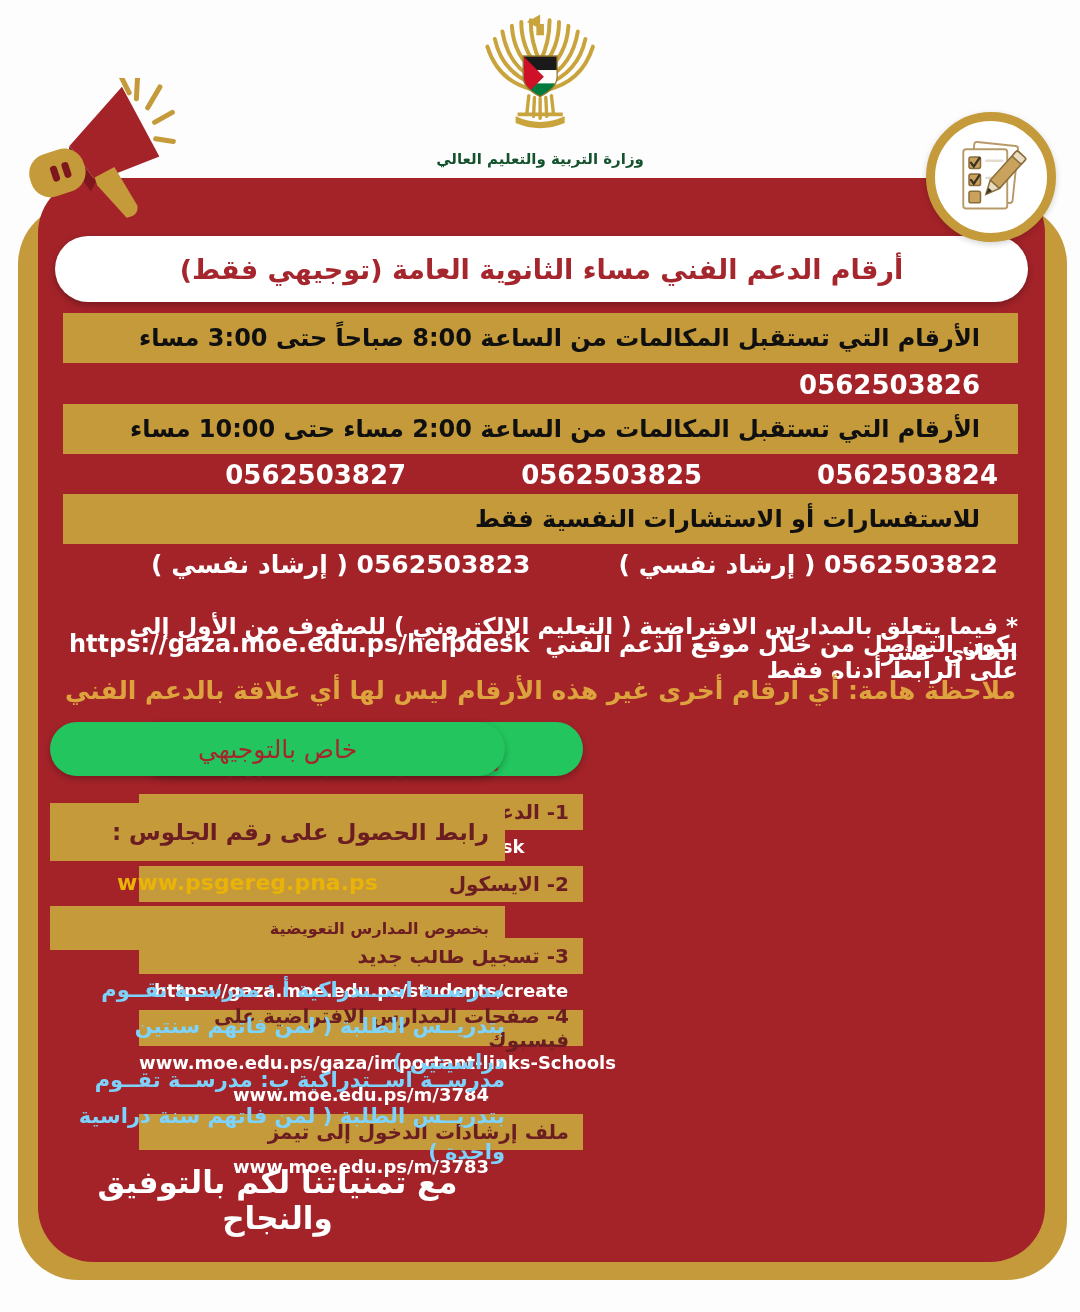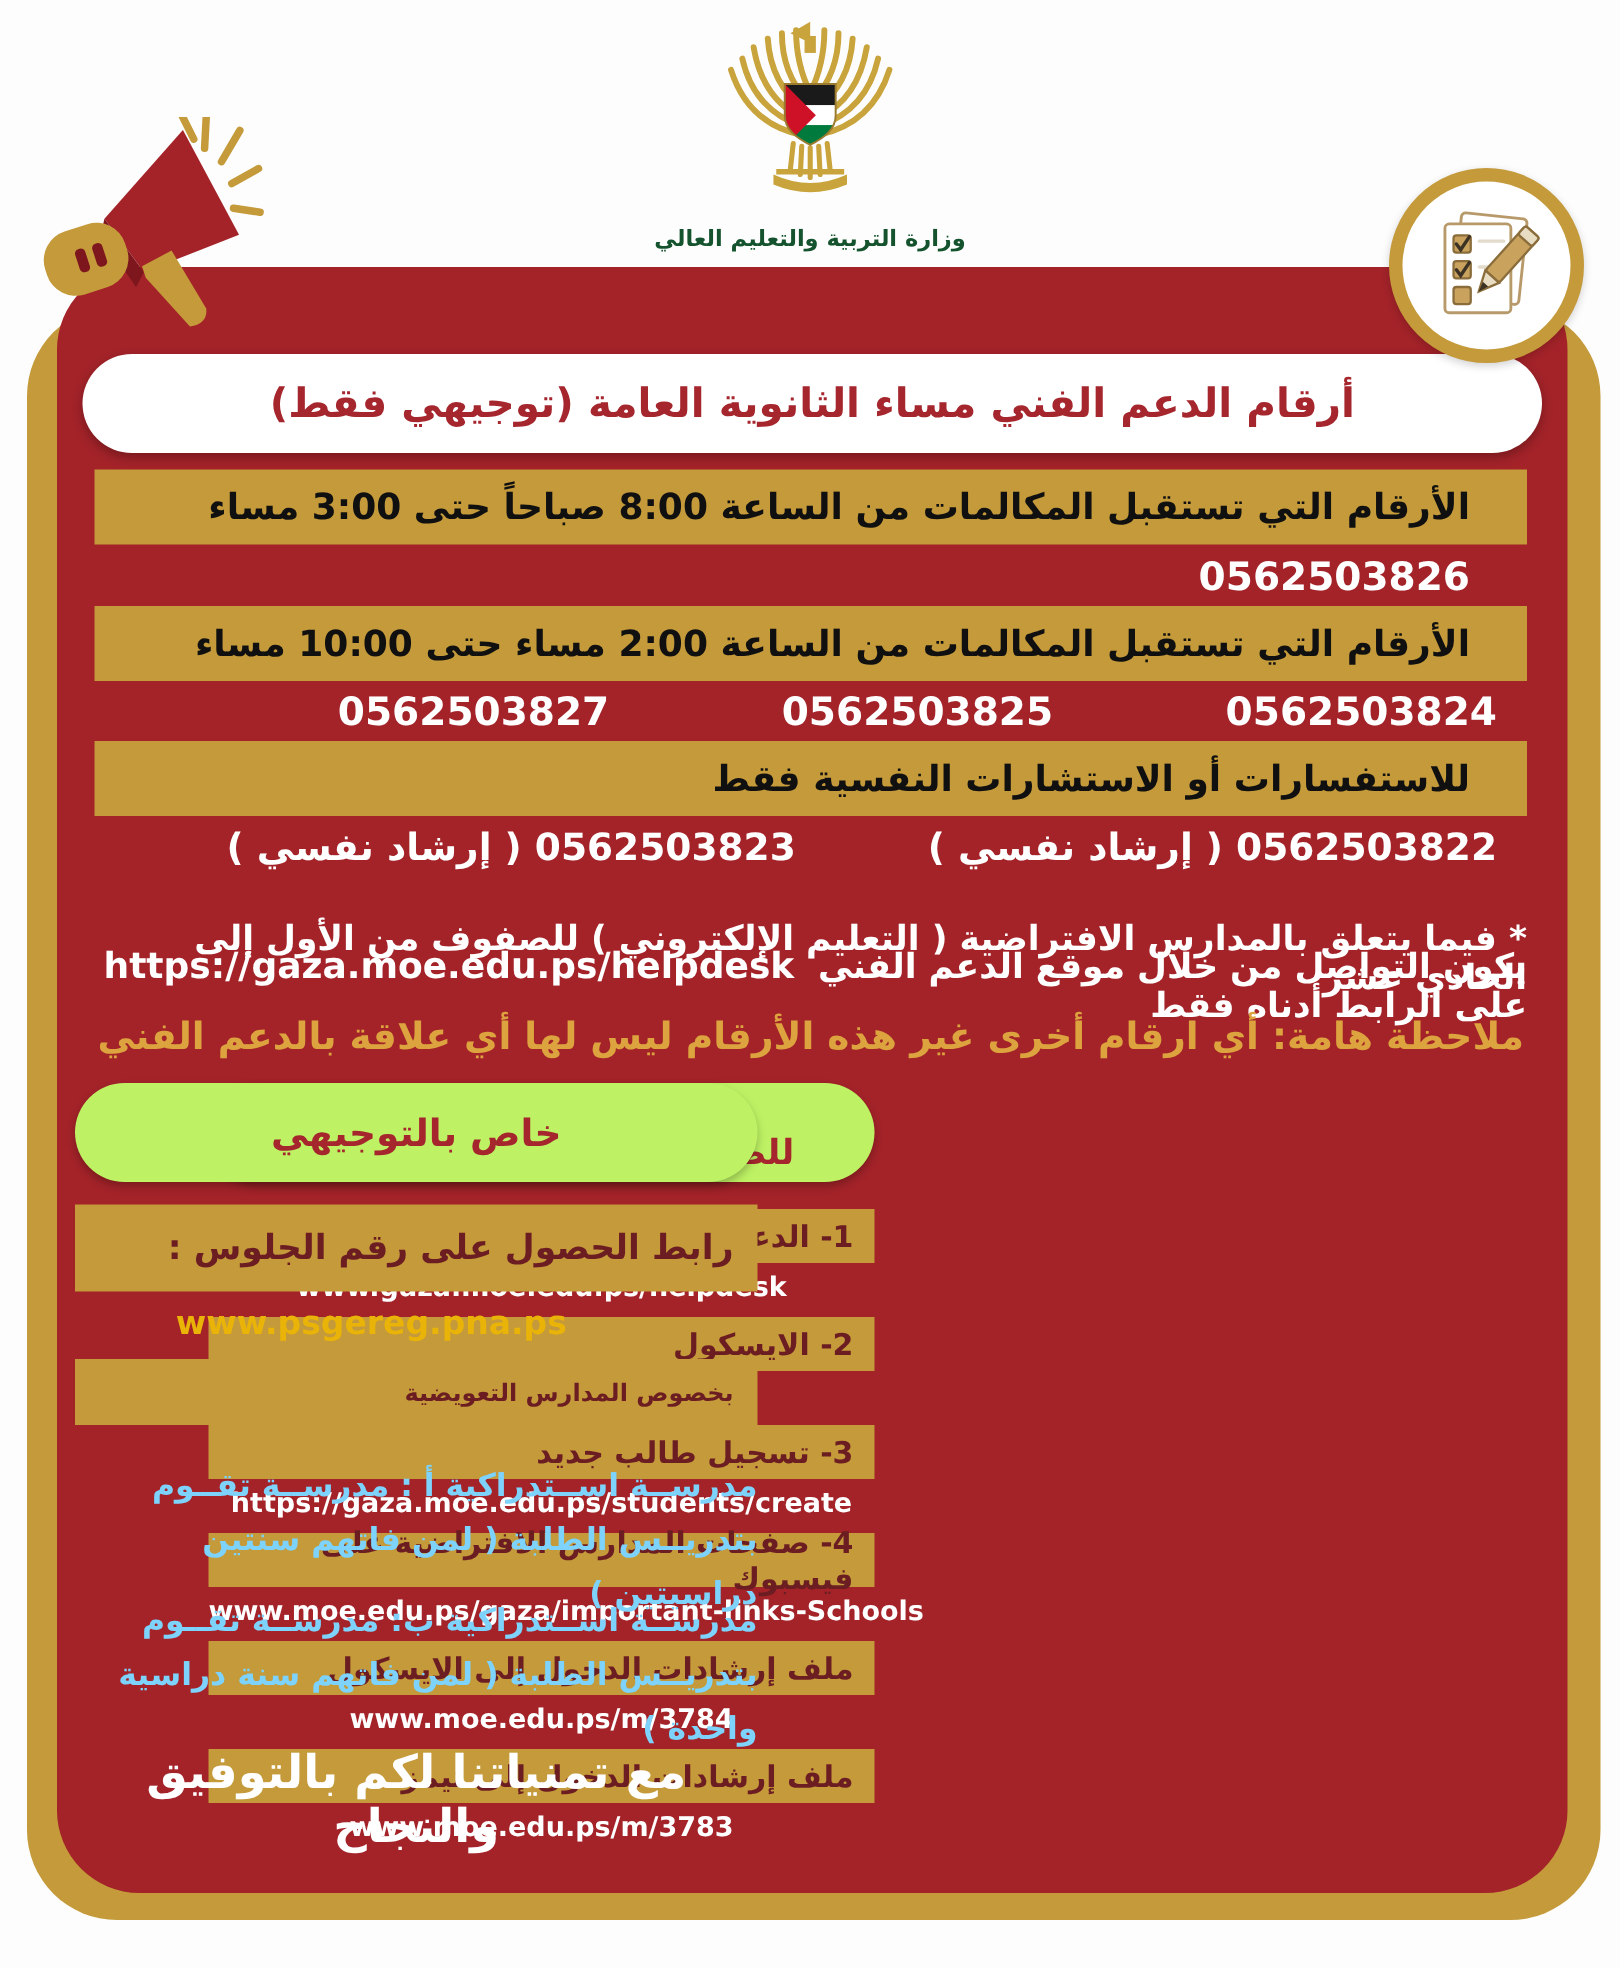--- a/index.html
+++ b/index.html
@@ -41,22 +41,22 @@
   .note2 .url{font-size:24px;}
 
   .gold-note{position:absolute;right:27px;width:955px;top:498px;text-align:center;color:#DDA33E;
     font-size:25px;font-weight:bold;}
 
   
   .col{position:absolute;top:544px;}
   .right-col{right:462px;width:444px;left:auto;}   
   .left-col{right:540px;width:455px;right:auto;left:12px;}
 
-  .col-pill{height:66px;background:#bef264;border-radius:33px;display:flex;flex-direction:column;align-items:center;
-    justify-content:center;color:#A5262D;font-weight:bold;box-shadow:0 3px 6px rgba(0,0,0,.25);}
+  .col-pill{height:54px;background:#22c55e;border-radius:33px;display:flex;flex-direction:column;align-items:center;
+    justify-content:center;color:#A5262D;font-weight:normal;box-shadow:0 3px 6px rgba(0,0,0,.25);}
   .right-col .col-pill{font-size:23px;line-height:29px;}
   .left-col .col-pill{font-size:25px;}
 
   .items{margin-top:18px;display:flex;flex-direction:column;}
   .item-bar{height:36px;background:#C49A3A;color:#6B1D22;font-size:20px;font-weight:bold;
     display:flex;align-items:center;box-sizing:border-box;padding:0 14px;margin-bottom:4px;}
   .item-link{height:26px;line-height:26px;color:#ffffff;font-size:18px;font-weight:bold;text-align:center;
     margin-bottom:6px;white-space:nowrap;direction:ltr;}
 
   .gbar{background:#C49A3A;color:#6B1D22;font-weight:bold;display:flex;align-items:center;
@@ -177,21 +177,20 @@
       </div>
       <div class="items">
         <div class="item-bar">1- الدعم الفنيّ</div>
         <div class="item-link">www.gaza.moe.edu.ps/helpdesk</div>
         <div class="item-bar">2- الايسكول</div>
         <div class="item-link">www.eschool.edu.ps</div>
         <div class="item-bar">3- تسجيل طالب جديد</div>
         <div class="item-link">https://gaza.moe.edu.ps/students/create</div>
         <div class="item-bar">4- صفحات المدارس الافتراضية على فيسبوك</div>
         <div class="item-link">www.moe.edu.ps/gaza/important-links-Schools</div>
-        <div class="item-bar">ملف إرشادات الدخول إلى الايسكول</div>
         <div class="item-link">www.moe.edu.ps/m/3784</div>
         <div class="item-bar">ملف إرشادات الدخول إلى تيمز</div>
         <div class="item-link">www.moe.edu.ps/m/3783</div>
       </div>
     </div>
 
     <div class="col left-col">
       <div class="col-pill">
         <span>خاص بالتوجيهي</span>
       </div>

